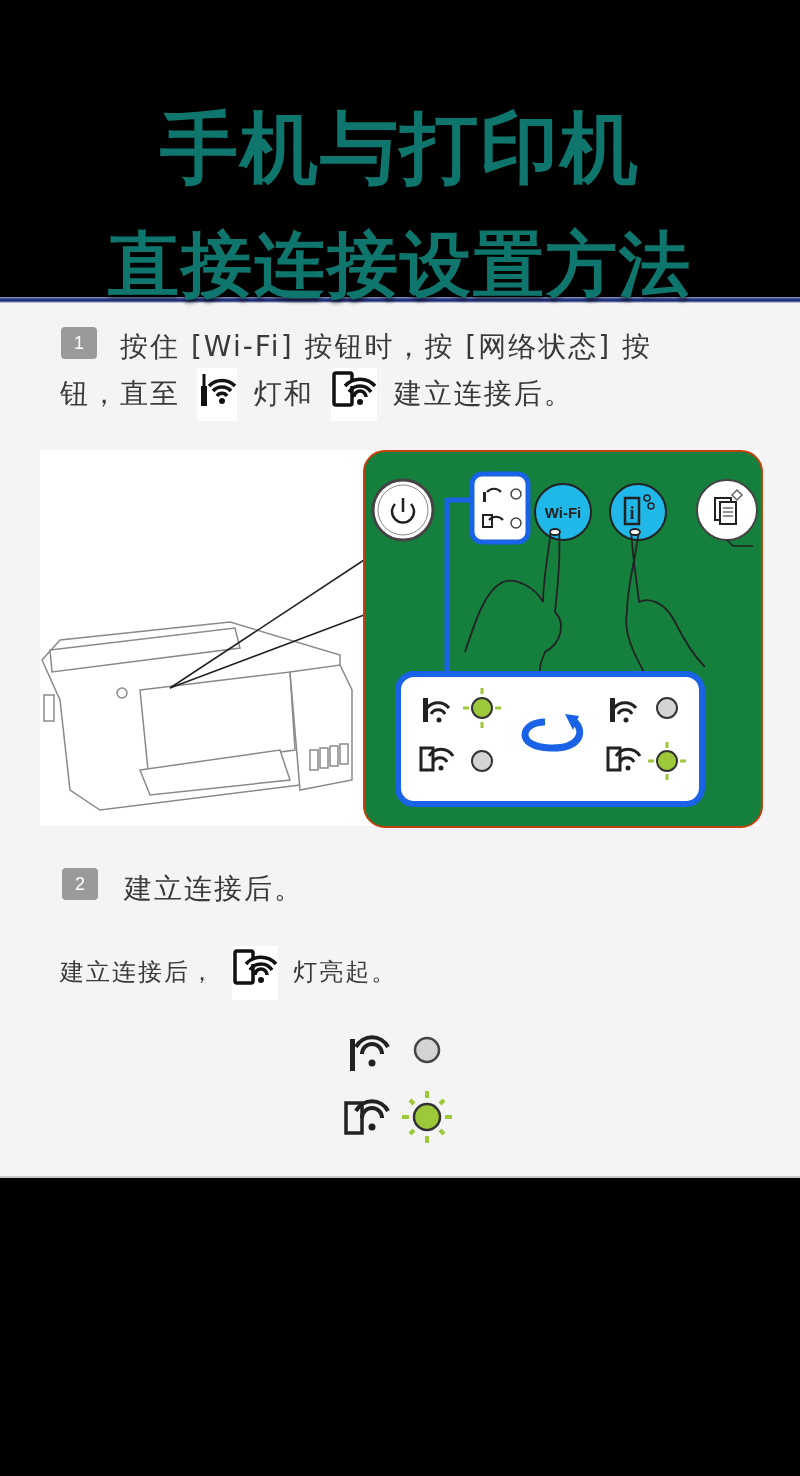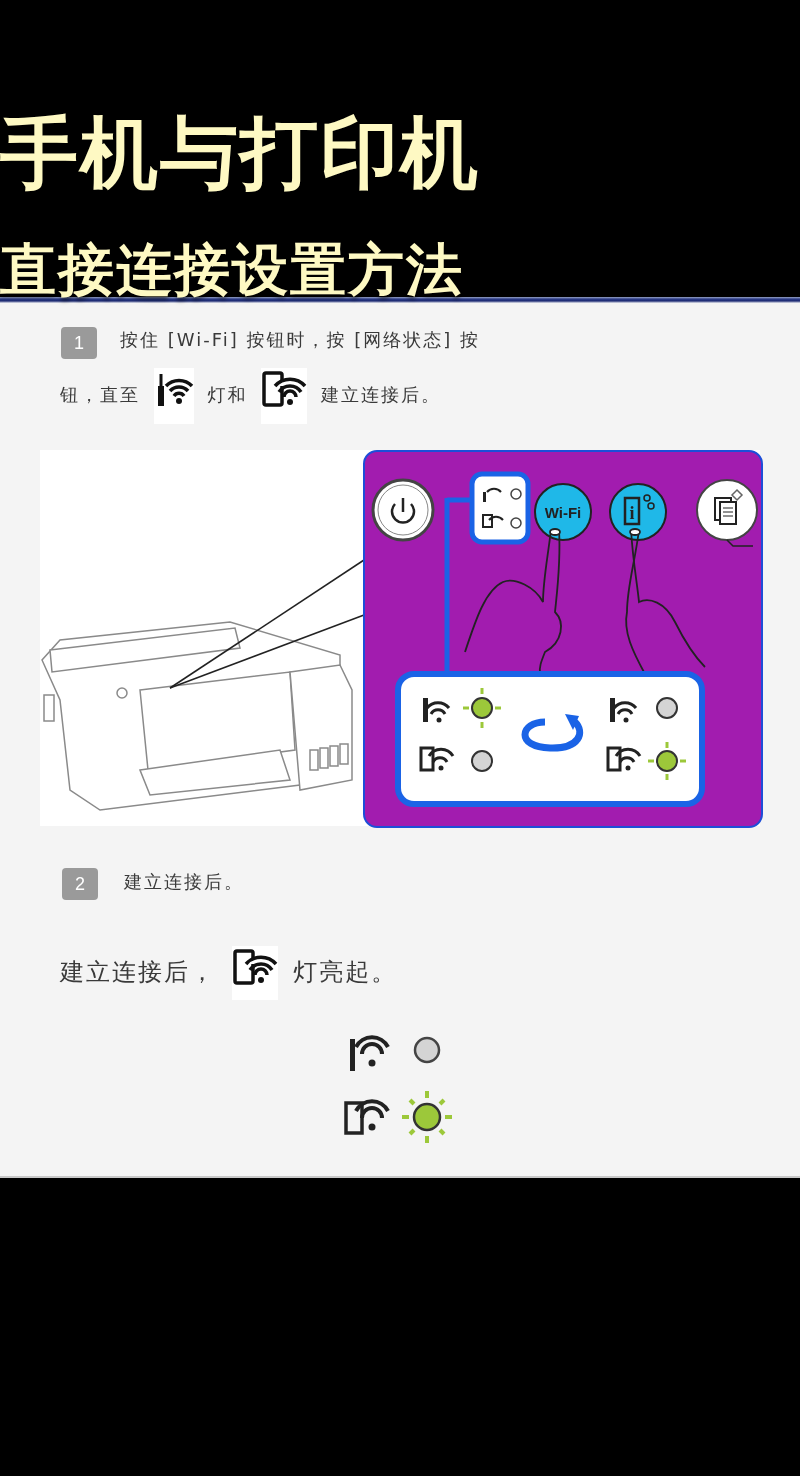--- a/index.html
+++ b/index.html
@@ -1,30 +1,30 @@
 <!DOCTYPE html>
 <html><head>
 <meta charset="utf-8">
 <style>
   html,body{margin:0;padding:0;}
   body{width:800px;height:1476px;background:#000;position:relative;overflow:hidden;font-family:"DejaVu Sans",sans-serif;}
-  .title{position:absolute;left:0;width:800px;color:#fef9c3;font-weight:bold;letter-spacing:2px;
-         font-family:Liberation Serif, serif;text-shadow:0 3px 4px rgba(0,0,0,.6);z-index:3;}
+  .title{position:absolute;left:0;width:800px;text-align:center;color:#0f766e;font-weight:bold;letter-spacing:2px;
+         font-family:Liberation Mono, monospace;text-shadow:0 3px 4px rgba(0,0,0,.6);z-index:3;}
   .t1{top:104px;font-size:78px;line-height:100px;}
-  .t2{top:220px;font-size:56px;line-height:100px;}
+  .t2{top:220px;font-size:71px;line-height:100px;}
   .rule{position:absolute;left:0;top:297px;width:800px;height:6px;z-index:2;
         background:linear-gradient(#9aa6c8 0,#2a3a86 35%,#1c2a72 65%,#e6e8ef 100%);}
   .panel{position:absolute;left:0;top:303px;width:800px;height:873px;background:#f4f4f4;}
   .panel-bottom{position:absolute;left:0;top:1176px;width:800px;height:2px;background:#c8c8c8;}
   .step-badge{position:absolute;width:36px;height:32px;background:#9a9a9a;border-radius:4px;color:#fff;
               font-size:18px;line-height:32px;text-align:center;font-family:"Liberation Sans",sans-serif;}
-  .txt{position:absolute;color:#3a3a3a;font-size:18px;letter-spacing:2px;white-space:nowrap;}
+  .txt{position:absolute;color:#3a3a3a;font-size:28px;letter-spacing:2px;white-space:nowrap;}
   .inl{display:inline-block;vertical-align:middle;background:#fff;margin:0 6px;}
   .diagram{position:absolute;left:40px;top:450px;width:720px;height:376px;background:#fff;}
-  .callout{position:absolute;left:363px;top:450px;width:396px;height:374px;border:2px solid #1d4ed8;border-radius:14px;background:#a21caf;}
+  .callout{position:absolute;left:363px;top:450px;width:396px;height:374px;border:2px solid #c2410c;border-radius:22px;background:#15803d;}
 </style>
 </head>
 <body>
 
 <div class="title t1">手机与打印机</div>
 <div class="title t2">直接连接设置方法</div>
 <div class="rule"></div>
 
 <div class="panel"></div>
 <div class="panel-bottom"></div>

